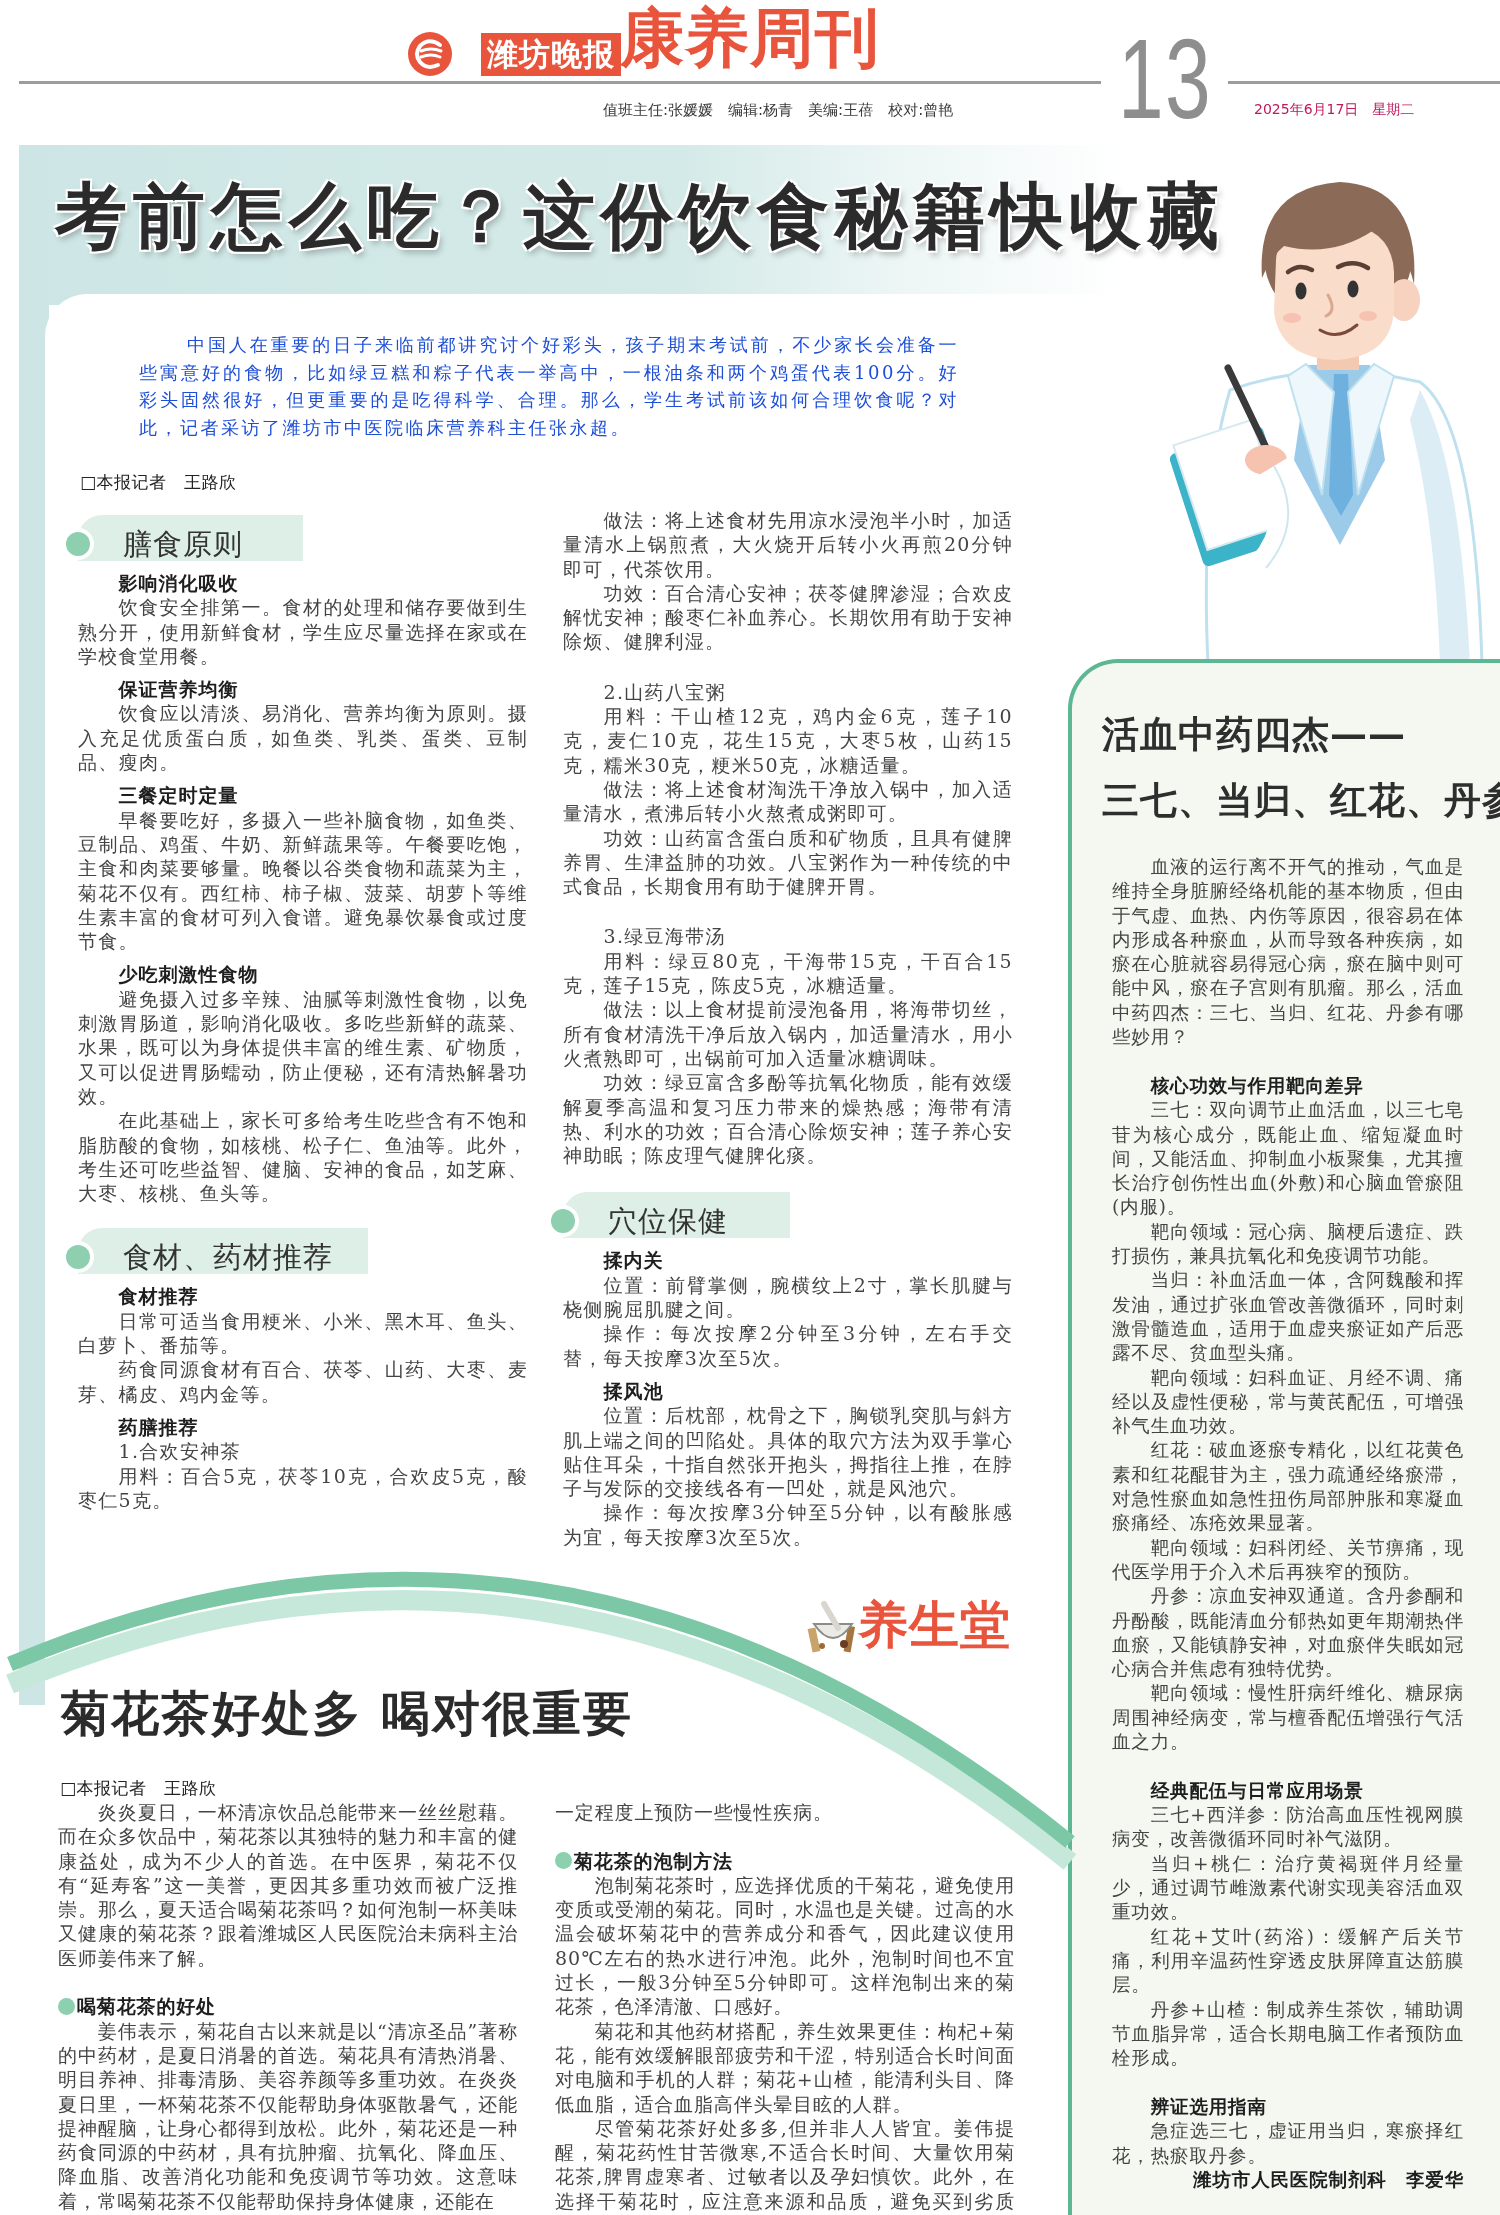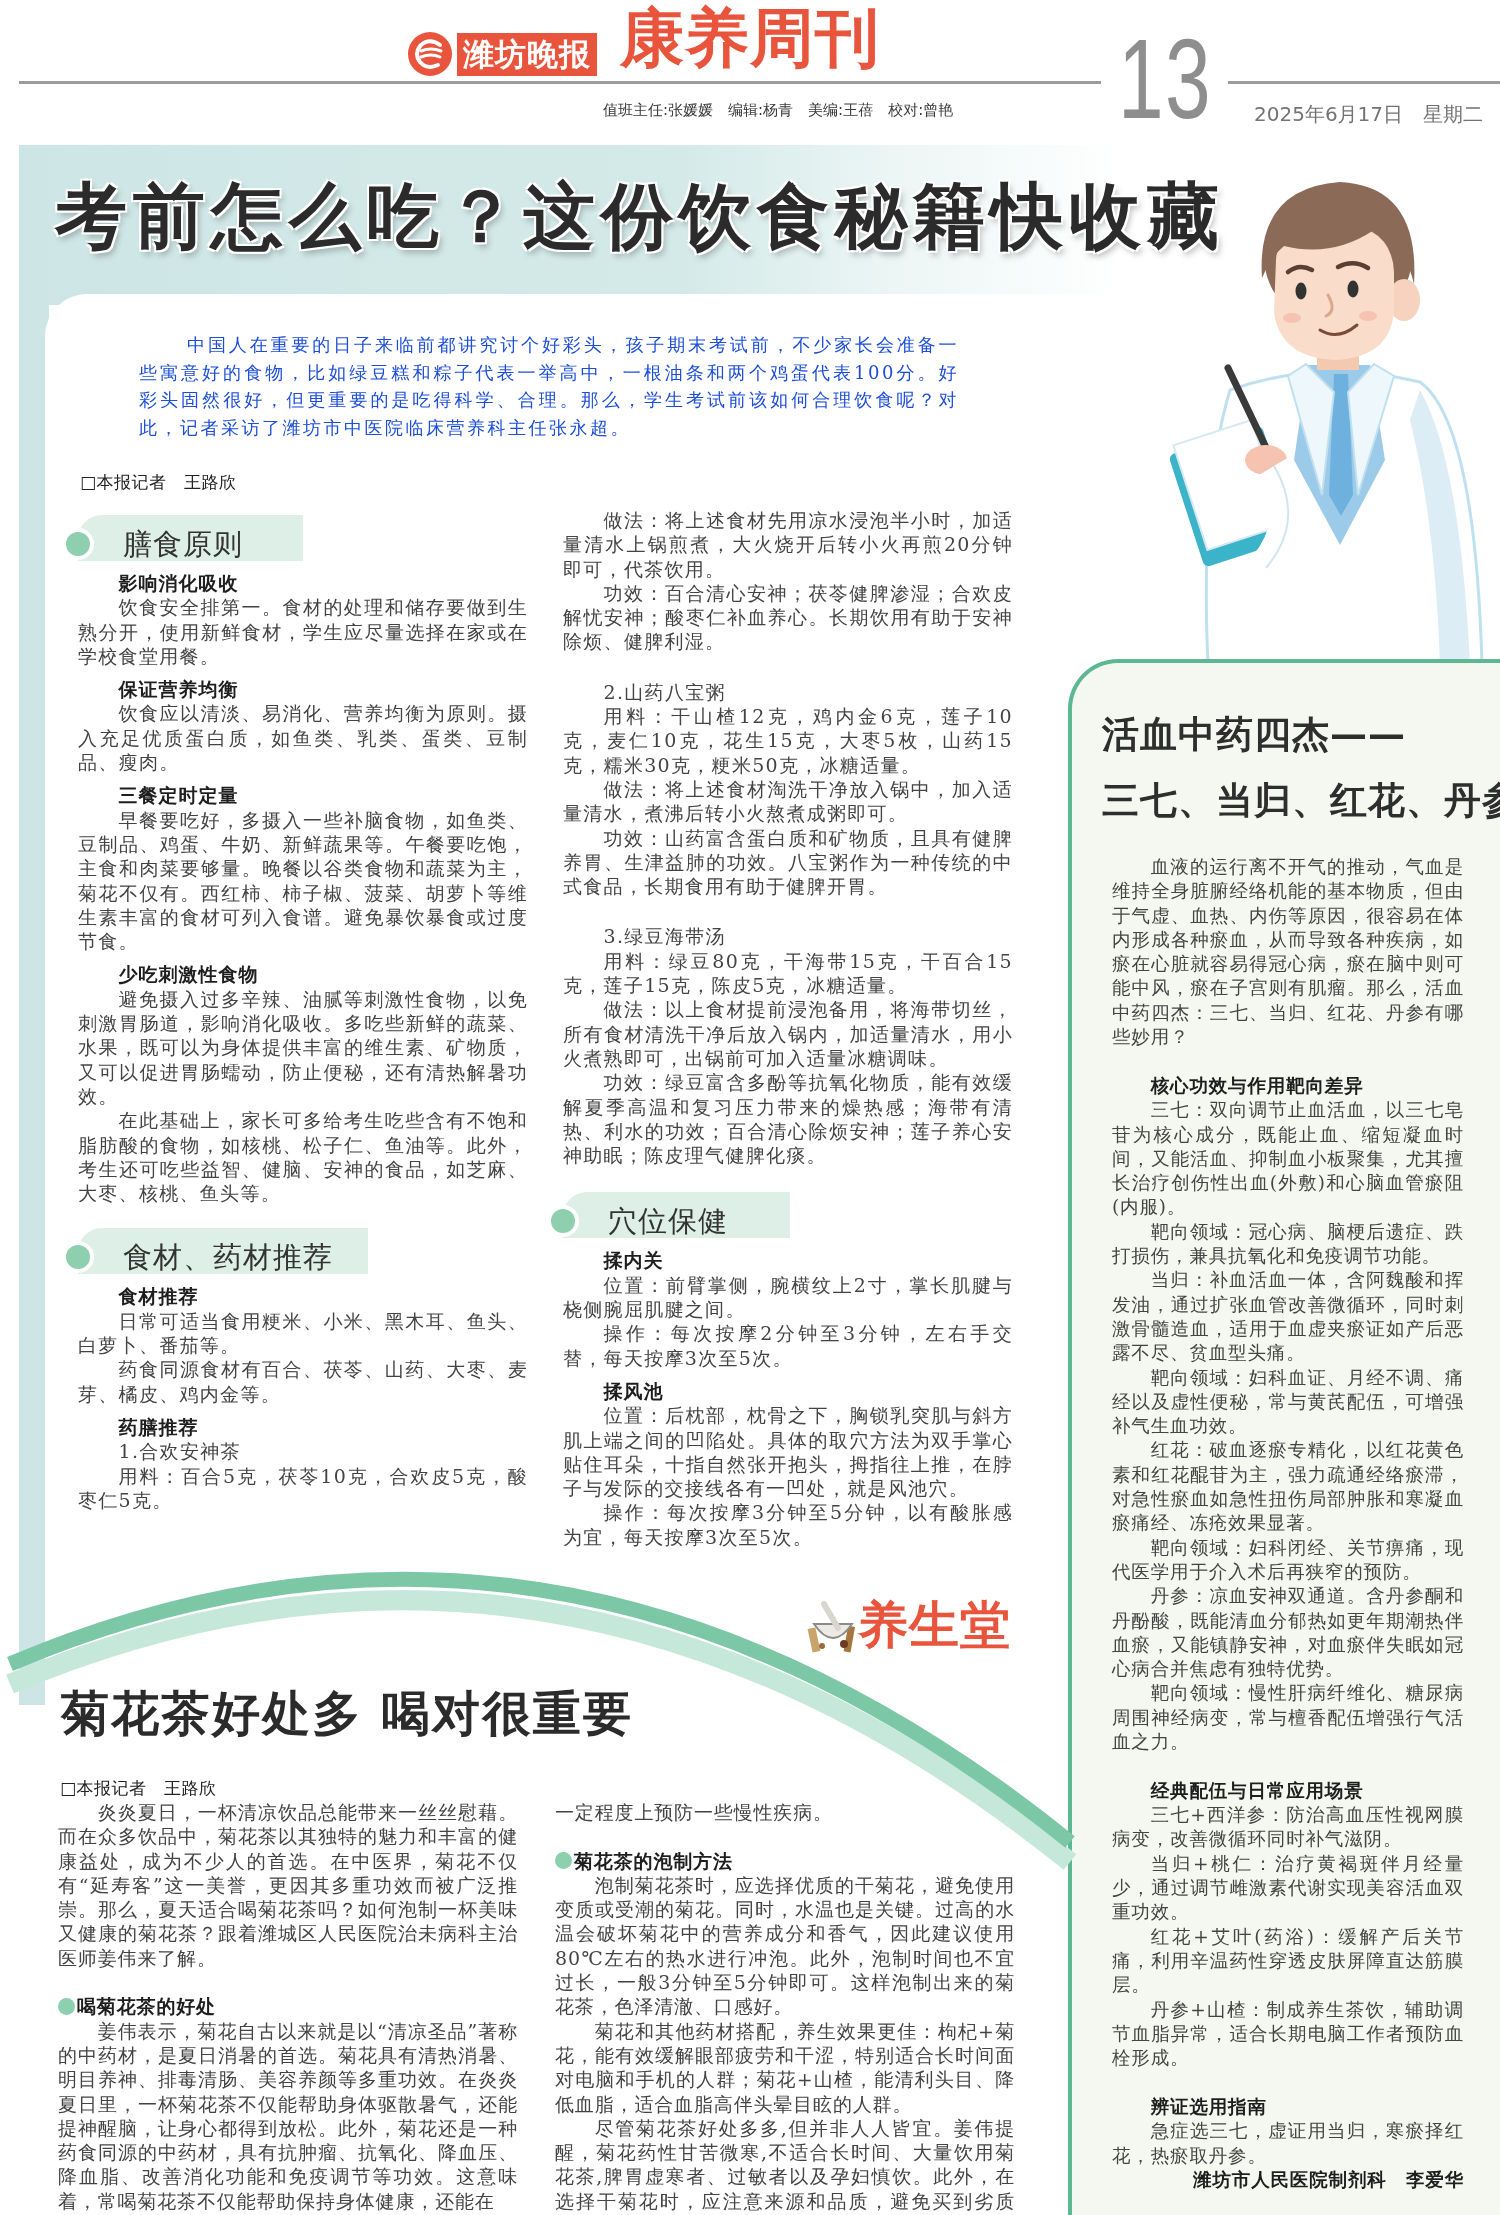--- a/index.html
+++ b/index.html
@@ -4,29 +4,29 @@
 <style>
   html, body { margin: 0; padding: 0; background: #ffffff; }
   .page { position: relative; width: 1500px; height: 2215px; background: #ffffff; overflow: hidden;
           font-family: "DejaVu Serif", "Liberation Serif", serif; color: #444; }
   .abs { position: absolute; }
   .sans { font-family: "DejaVu Sans", "Liberation Sans", sans-serif; }
   .serif { font-family: "DejaVu Serif", "Liberation Serif", serif; }
 
   
   .logo-circle { left: 407px; top: 31px; width: 46px; height: 46px; }
-  .logo-box { left: 457px; top: 33px; height: 43px; padding: 0 6px; background: #e8553c; color: #fff;
+  .logo-box { left: 481px; top: 33px; height: 43px; padding: 0 6px; background: #e8553c; color: #fff;
               font-size: 31px; font-weight: 700; line-height: 43px; letter-spacing: 1px; }
   .section-title { left: 620px; top: 6px; font-size: 64px; line-height: 1; font-weight: 900; color: #e8553c; letter-spacing: 1px; }
   .rule-left { left: 19px; top: 81px; width: 1082px; height: 3px; background: #9c9c9c; }
   .rule-right { left: 1228px; top: 81px; width: 272px; height: 3px; background: #9c9c9c; }
   .page-no { left: 1118px; top: 22px; font-family: "Liberation Sans", sans-serif; font-size: 114px; line-height: 1;
              color: #8e8e8e; transform: scaleX(0.72); transform-origin: left top; letter-spacing: 2px; }
   .staff { left: 603px; top: 101px; font-size: 15px; color: #3a3a3a; letter-spacing: 0px; white-space: nowrap; }
-  .date { left: 1254px; top: 101px; font-size: 20px; color: #737373; white-space: nowrap; }
+  .date { left: 1254px; top: 101px; font-size: 14px; color: #be185d; white-space: nowrap; }
 
   
   .frame-top { left: 19px; top: 145px; width: 1200px; height: 160px;
                background: linear-gradient(90deg, #cde6e5 0%, #d4eae8 55%, #eef7f6 75%, #ffffff 92%); }
   .frame-left { left: 19px; top: 145px; width: 30px; height: 1560px; background: #cde6e5; }
   .card { left: 45px; top: 294px; width: 1180px; height: 1420px; background: #ffffff; border-top-left-radius: 42px; }
 
   .main-title { left: 55px; top: 180px; font-size: 72px; line-height: 1; font-weight: 900; color: #2b2b2b; letter-spacing: 6px;
                 white-space: nowrap;
                 text-shadow: -2px -2px 0 #fff, 2px -2px 0 #fff, -2px 2px 0 #fff, 2px 2px 0 #fff, 3px 5px 6px rgba(0,0,0,0.25); }

